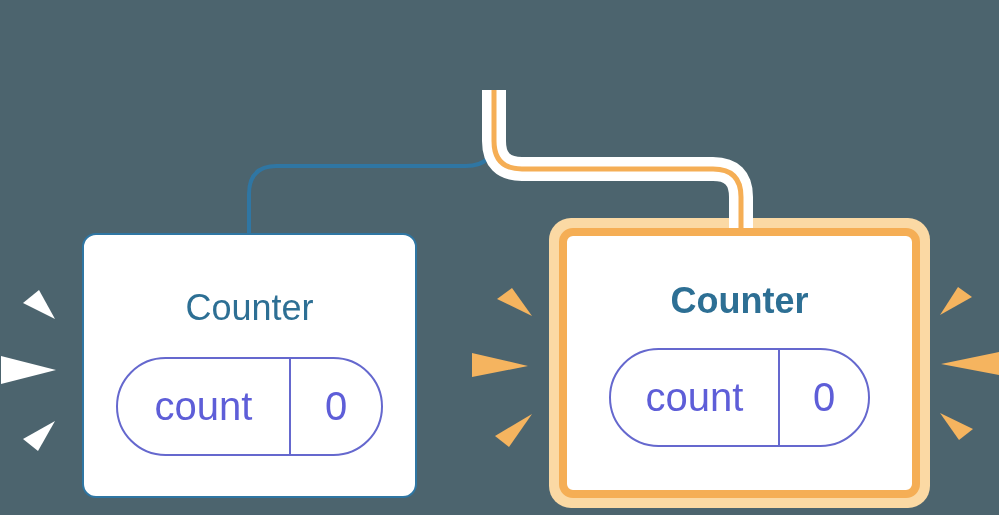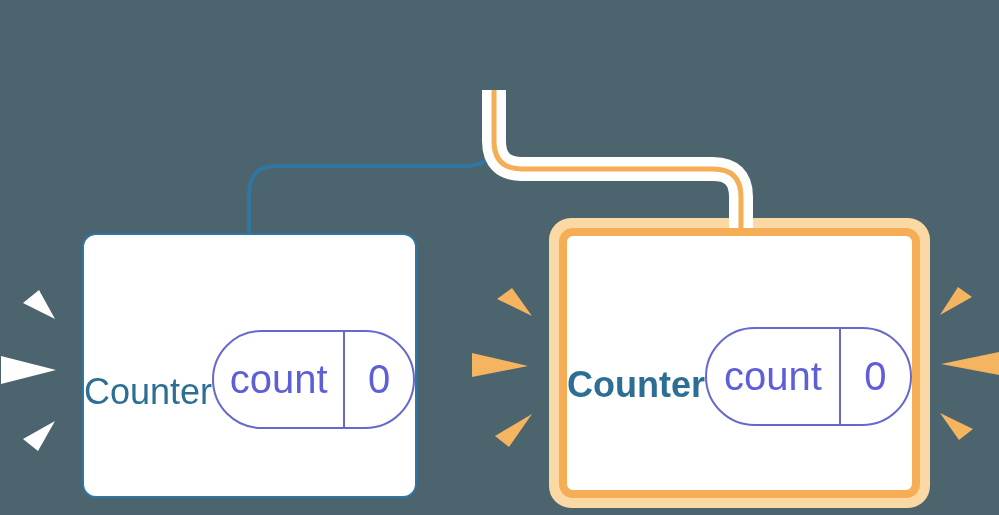--- a/index.html
+++ b/index.html
@@ -25,21 +25,21 @@
     background:#FFFFFF;border:3.5px solid #2F76A3;border-radius:13px;
     display:flex;align-items:center;justify-content:center;z-index:3;
   }
   .root-node .label{
     color:#35749E;font-size:38px;font-weight:500;letter-spacing:.5px;
   }
 
   
   .card{
     position:absolute;background:#FFFFFF;z-index:3;
-    display:flex;align-items:center;
+    display:flex;flex-direction:column;align-items:center;
   }
   .card-left{
     left:82px;top:233px;width:335px;height:265px;
     border:2.5px solid #2F76A3;border-radius:14px;
   }
   .card-right{
     left:559px;top:228px;width:361px;height:270px;
     border:8px solid #F5AE55;border-radius:14px;
   }
   .card-title{

